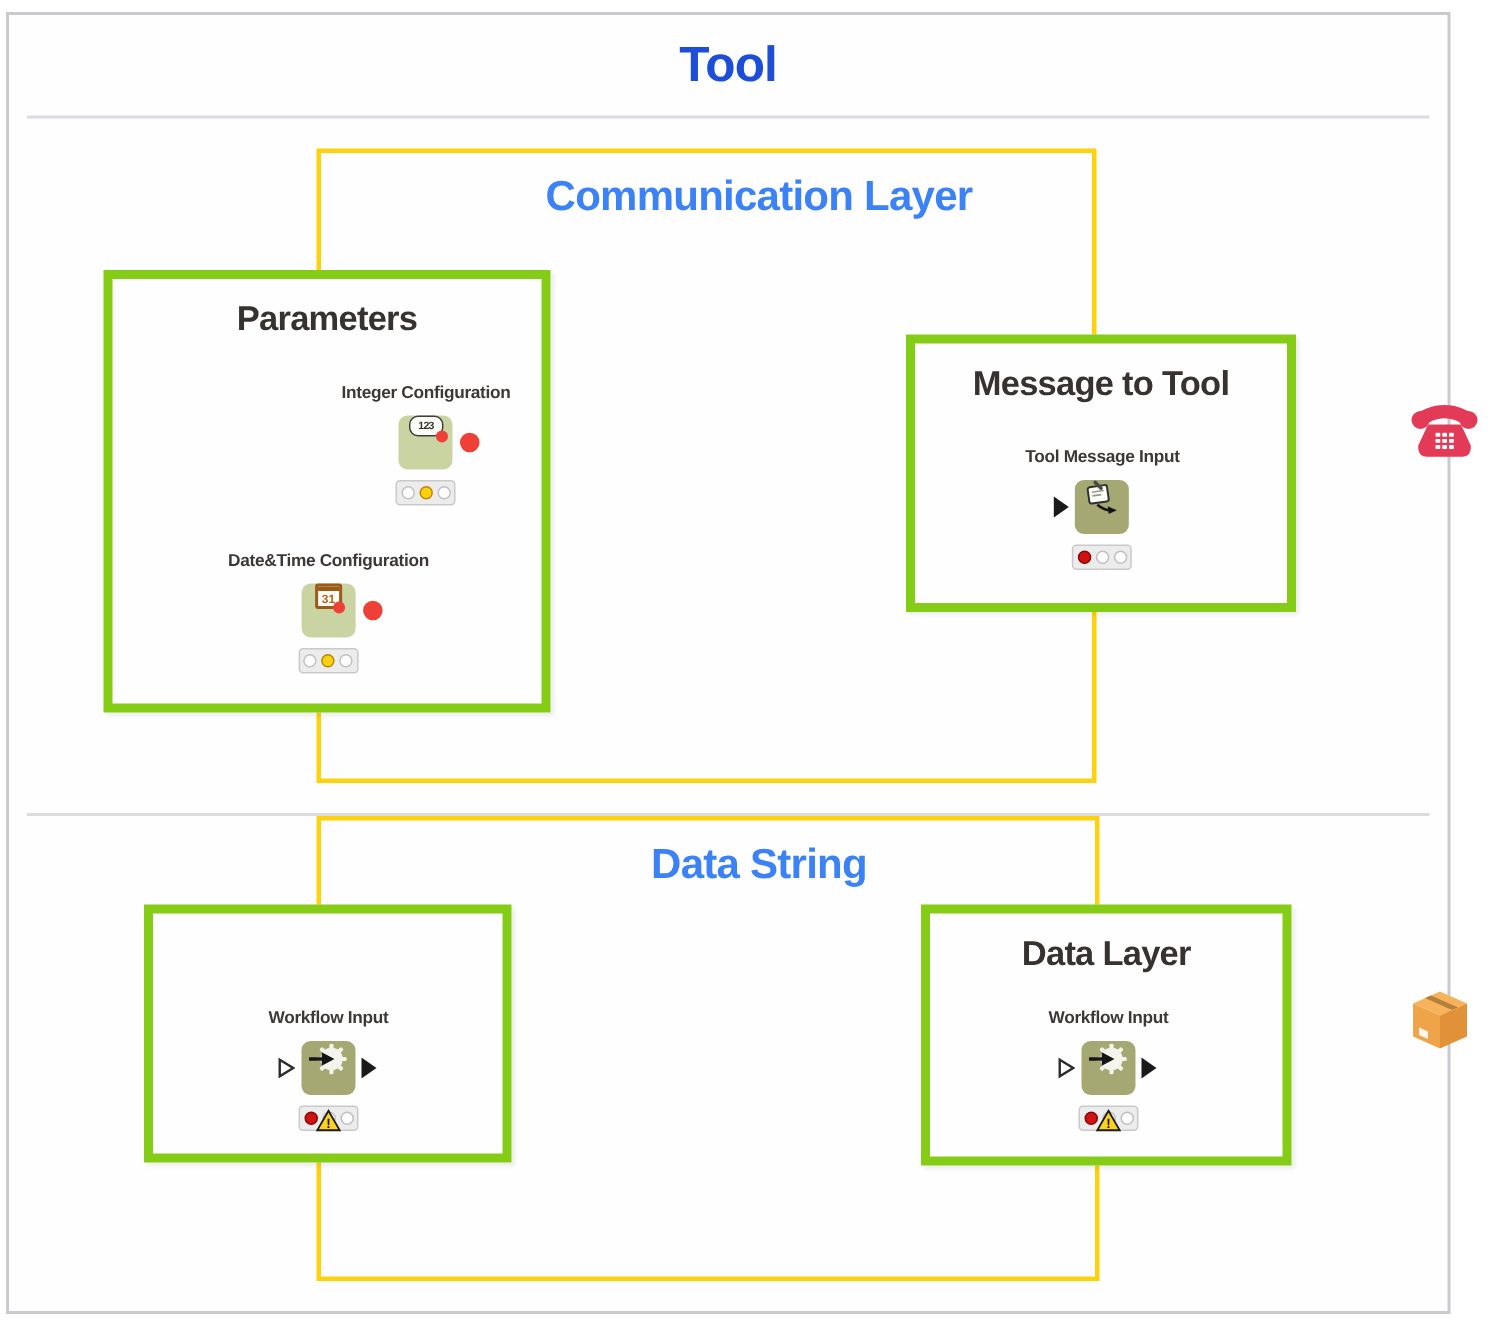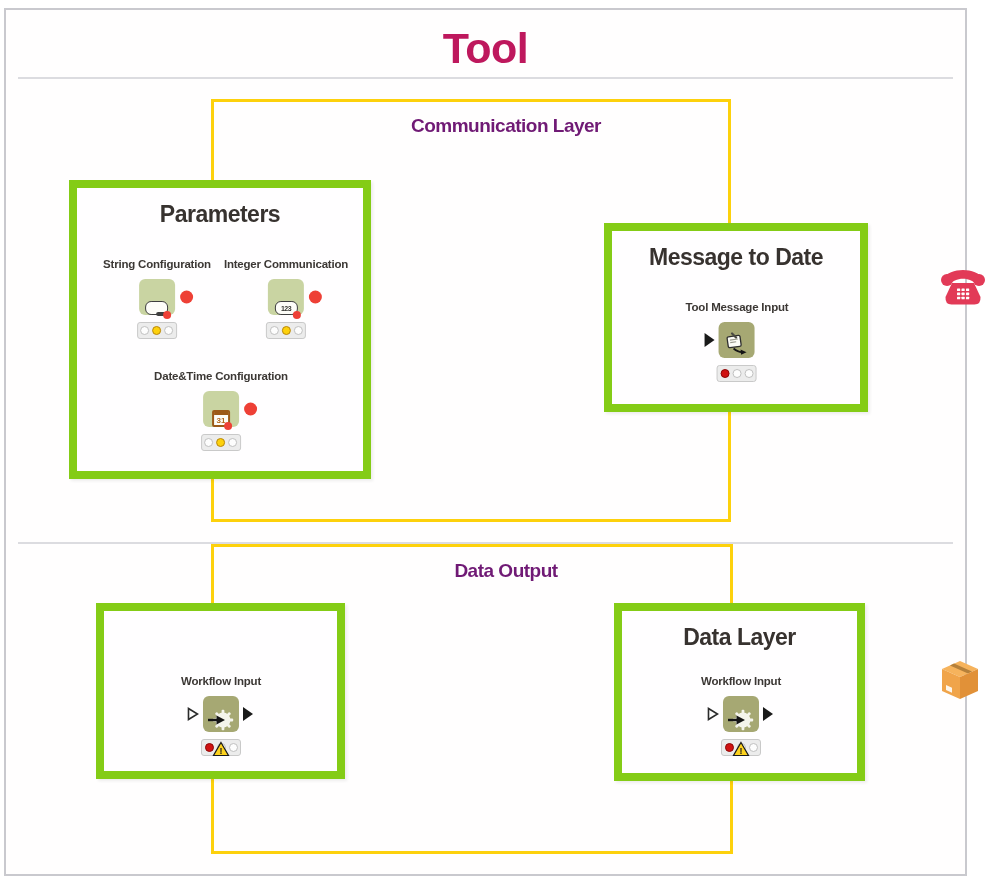--- a/index.html
+++ b/index.html
@@ -3,51 +3,51 @@
 <meta charset="utf-8">
 <style>
   html,body{margin:0;padding:0;background:#ffffff;}
   #canvas{position:relative;width:1000px;height:887px;background:#ffffff;
           font-family:"Liberation Sans",sans-serif;overflow:hidden;}
 
   
   .outer-box{position:absolute;left:4px;top:8px;width:959px;height:864px;
              background:#fffefe;border:2px solid #c9c9ce;}
   .tool-title{position:absolute;left:0;right:0;top:14px;text-align:center;
-              font-size:43px;font-weight:bold;color:#be185d;letter-spacing:-0.5px;}
+              font-size:33px;font-weight:bold;color:#1d4ed8;letter-spacing:-0.5px;}
   .divider{position:absolute;left:12px;right:12px;height:0;border-top:2px solid #dcdce0;}
   .divider.top{top:67px;}
   .divider.mid{top:532px;}
 
   
   .layer-box{position:absolute;border:3px solid #fdd10c;background:transparent;z-index:1;}
   .layer-box.comm{left:211px;top:99px;width:514px;height:417px;}
   .layer-box.data{left:211px;top:544px;width:516px;height:304px;}
   .layer-title{position:absolute;left:0;right:0;text-align:center;
-               font-size:19px;font-weight:bold;color:#701a75;letter-spacing:-0.5px;margin-left:12px;}
+               font-size:28px;font-weight:bold;color:#3b82f6;letter-spacing:-0.5px;margin-left:12px;}
   .layer-title.comm{top:115px;}
   .layer-title.data{top:560px;}
 
   
-  .group-box{position:absolute;background:#fffeff;border:8px solid #84cc16;z-index:2;
+  .group-box{position:absolute;background:#fffeff;border:6px solid #84cc16;z-index:2;
              box-shadow:2px 2px 3px rgba(0,0,0,0.07);}
   .group-box.parameters{left:69px;top:180px;width:286px;height:283px;}
   .group-box.message{left:604px;top:223px;width:248px;height:173px;}
   .group-box.data-in{left:96px;top:603px;width:233px;height:160px;}
   .group-box.data-out{left:614px;top:603px;width:235px;height:162px;}
   .group-title{margin-top:13px;text-align:center;font-size:23px;font-weight:bold;
                color:#37322f;letter-spacing:-0.5px;}
 
   
   .node-block{position:absolute;display:flex;flex-direction:column;align-items:center;
               transform:translateX(-50%);}
   .node-label{font-size:11.5px;font-weight:bold;color:#3c3835;white-space:nowrap;
               margin-bottom:9px;letter-spacing:-0.2px;}
   .node-body{position:relative;width:36px;height:36px;border-radius:6px;
-             display:flex;align-items:flex-end;justify-content:center;}
+             display:flex;align-items:flex-start;justify-content:center;}
   .node-body.green{background:#c9d4a2;}
   .node-body.olive{background:#a6a873;}
 
   
   .port-flowvar{position:absolute;right:-18px;top:50%;transform:translateY(-50%);
                 width:13px;height:13px;border-radius:50%;background:#ee4036;}
   .port-tri{position:absolute;top:50%;transform:translateY(-50%);width:0;height:0;
             border-top:7px solid transparent;border-bottom:7px solid transparent;
             border-left:10px solid #1a1a1a;}
   .port-tri.in{left:-14px;}
@@ -93,43 +93,28 @@
   <div class="outer-box">
     <div class="tool-title">Tool</div>
     <div class="divider top"></div>
     <div class="divider mid"></div>
   </div>
 
   <div class="layer-box comm"></div>
   <div class="layer-title comm">Communication Layer</div>
 
   <div class="layer-box data"></div>
-  <div class="layer-title data">Data Output</div>
+  <div class="layer-title data">Data String</div>
 
   <div class="group-box parameters">
     <div class="group-title">Parameters</div>
 
-    <div class="node-block" style="left:80px;top:70px;">
-      <div class="node-label">String Configuration</div>
-      <div class="node-body green">
-        <div class="icon-pill">
-          <div class="pill-bar"></div>
-          <div class="mini-dot"></div>
-        </div>
-        <div class="port-flowvar"></div>
-      </div>
-      <div class="traffic-light">
-        <div class="tl off"></div>
-        <div class="tl yellow"></div>
-        <div class="tl off"></div>
-      </div>
-    </div>
 
     <div class="node-block" style="left:209px;top:70px;">
-      <div class="node-label">Integer Communication</div>
+      <div class="node-label">Integer Configuration</div>
       <div class="node-body green">
         <div class="icon-pill">
           <span class="pill-num">123</span>
           <div class="mini-dot"></div>
         </div>
         <div class="port-flowvar"></div>
       </div>
       <div class="traffic-light">
         <div class="tl off"></div>
         <div class="tl yellow"></div>
@@ -149,21 +134,21 @@
       </div>
       <div class="traffic-light">
         <div class="tl off"></div>
         <div class="tl yellow"></div>
         <div class="tl off"></div>
       </div>
     </div>
   </div>
 
   <div class="group-box message">
-    <div class="group-title">Message to Date</div>
+    <div class="group-title">Message to Tool</div>
 
     <div class="node-block" style="left:125px;top:70px;">
       <div class="node-label">Tool Message Input</div>
       <div class="node-body olive">
         <svg width="26" height="26" viewBox="0 0 26 26">
           <g transform="rotate(-8 11 9)">
             <rect x="4" y="4" width="13" height="11" rx="1.5" fill="#fdfdf8" stroke="#2f2f2f" stroke-width="1.3"></rect>
             <line x1="6.5" y1="7.5" x2="14.5" y2="7.5" stroke="#9a9a8e" stroke-width="1.1"></line>
             <line x1="6.5" y1="10" x2="12.5" y2="10" stroke="#9a9a8e" stroke-width="1.1"></line>
           </g>

